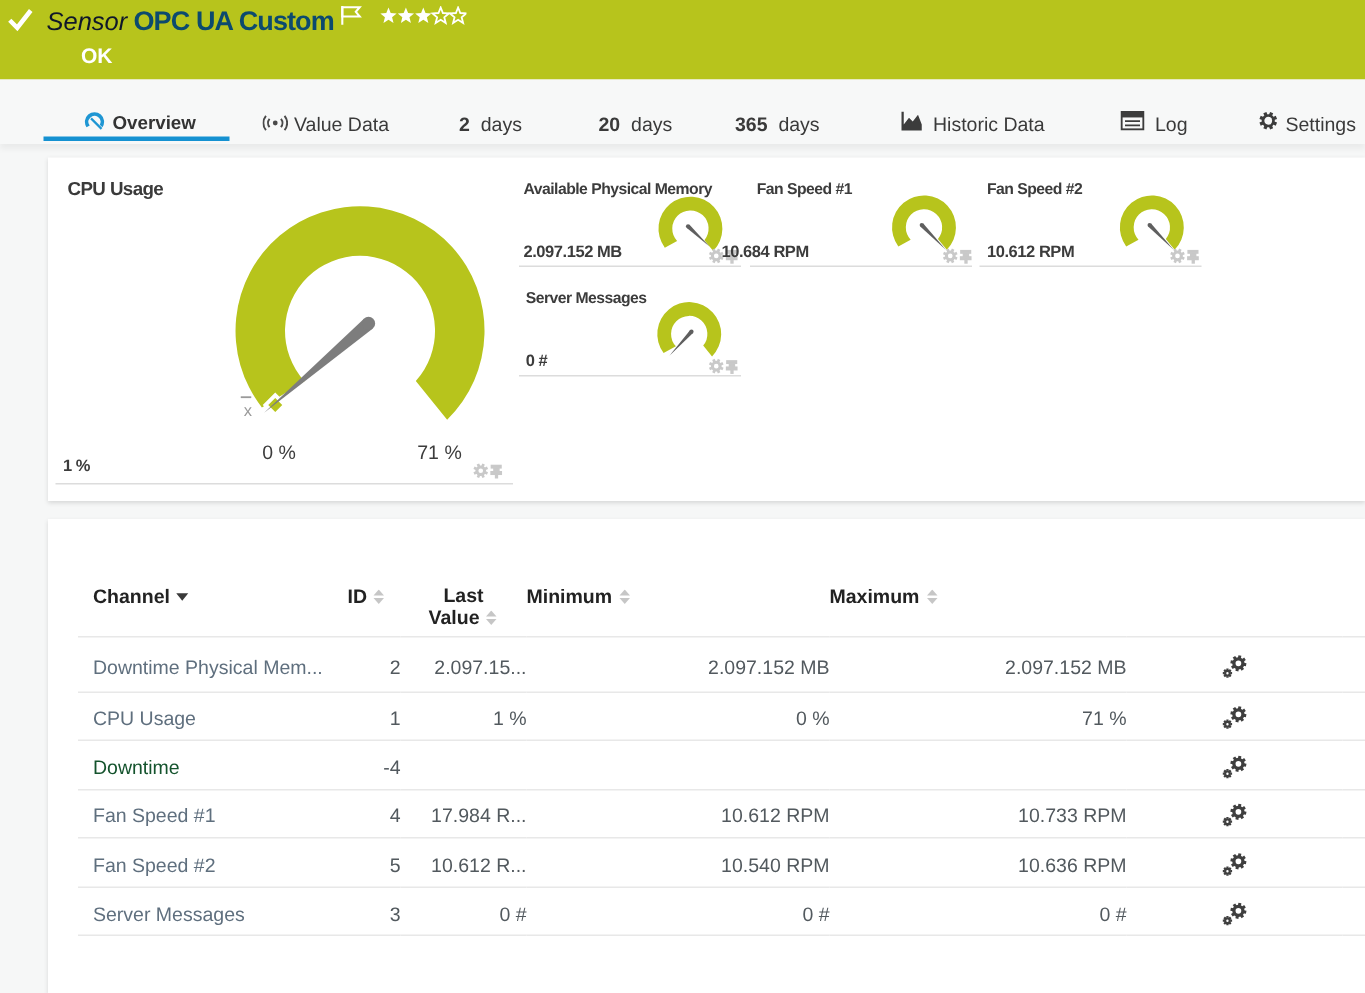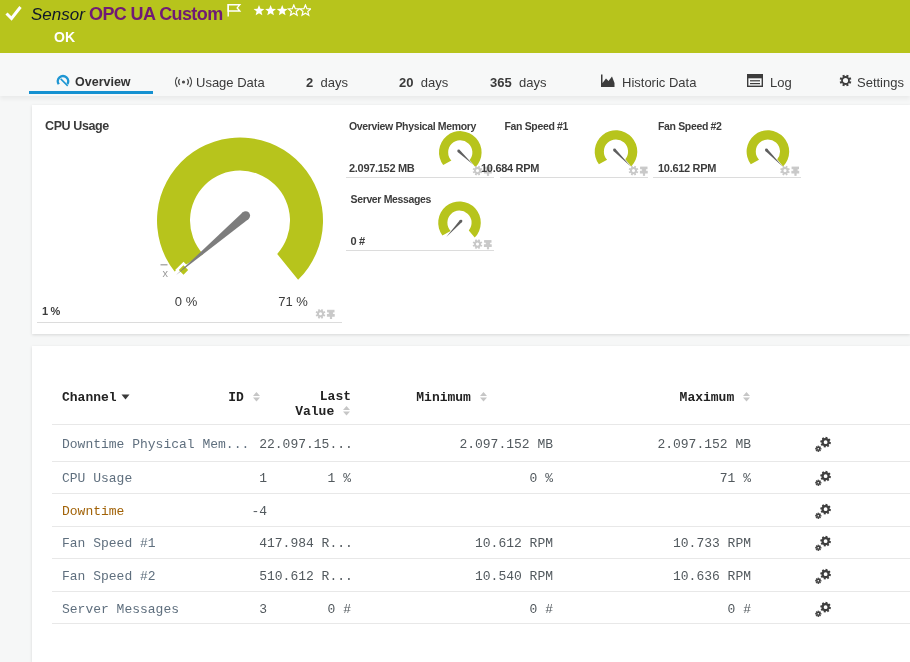--- a/index.html
+++ b/index.html
@@ -3,34 +3,34 @@
 * { margin:0; padding:0; box-sizing:border-box; }
 html,body { width:910px; height:662px; overflow:hidden; font-family:"Liberation Sans", sans-serif; background:#f6f7f7; }
 .topbar { position:absolute; left:0; top:0; width:910px; height:53px; background:#b7c41c; }
 .tabstrip { position:absolute; left:0; top:53px; width:910px; height:43px; background:#f7f8f8; box-shadow:0 3px 4px rgba(0,0,0,0.05);text-decoration:underline; }
 .abs { position:absolute; white-space:nowrap; }
 .panel { position:absolute; background:#ffffff; box-shadow:0 1px 3px rgba(0,0,0,0.13); }
 .tabtxt { font-size:13px; color:#3a3a3a; }
 .uline { position:absolute; height:1px; background:#dcdcdc; }
 .wtitle { font-size:10.5px; font-weight:bold; letter-spacing:-0.35px; color:#3c3c3c; }
 .wval { font-size:11px; font-weight:bold; letter-spacing:-0.3px; color:#3c3c3c; }
-table.ch { border-collapse:collapse; table-layout:fixed; width:858px;font-family:Liberation Mono, monospace; }
+table.ch { border-collapse:collapse; table-layout:fixed; width:858px; }
 table.ch td, table.ch th { font-size:13px; padding:0; }
 table.ch thead th { color:#222222; font-weight:bold; vertical-align:top; padding-top:7px; font-size:13px; }
 table.ch tbody td { border-top:1px solid #e8e8e8; padding-top:3px; }
 table.ch tbody tr.lastr td { border-bottom:1px solid #e8e8e8; }
 td.num { text-align:right; color:#52595e; }
 </style></head>
 <body>
 <div class="topbar">
  <svg class="abs" style="left:5px;top:4px" width="17" height="17" viewBox="0 0 17 17">
       <polyline points="1.5,9.5 6.5,14.5 15.5,3" fill="none" stroke="#ffffff" stroke-width="3"></polyline>
     </svg>
  <div class="abs" style="left:31px;top:4.5px;font-size:17px;font-style:italic;color:#0f172a">Sensor</div>
- <div class="abs" style="left:89px;top:4px;font-size:18px;letter-spacing:-0.6px;font-weight:bold;color:#701a75">OPC UA Custom</div>
+ <div class="abs" style="left:89px;top:4px;font-size:18px;letter-spacing:-0.6px;font-weight:bold;color:#0c4a6e">OPC UA Custom</div>
  <svg class="abs" style="left:227px;top:3px" width="17" height="15" viewBox="0 0 17 15">
       <g stroke="#ffffff" fill="none" stroke-width="1.4">
         <line x1="1.2" y1="1" x2="1.2" y2="13.5"></line>
         <path d="M1.2,1.8 h11.6 l-2.6,3.1 2.6,3.1 h-11.6 z"></path>
       </g>
     </svg>
  <svg class="abs" style="left:253px;top:3.5px" width="58" height="13" viewBox="0 0 58 13">
       <polygon points="6.00,1.00 7.47,4.68 11.42,4.94 8.38,7.47 9.35,11.31 6.00,9.20 2.65,11.31 3.62,7.47 0.58,4.94 4.53,4.68" fill="#ffffff"></polygon>
       <polygon points="17.60,1.00 19.07,4.68 23.02,4.94 19.98,7.47 20.95,11.31 17.60,9.20 14.25,11.31 15.22,7.47 12.18,4.94 16.13,4.68" fill="#ffffff"></polygon>
       <polygon points="29.20,1.00 30.67,4.68 34.62,4.94 31.58,7.47 32.55,11.31 29.20,9.20 25.85,11.31 26.82,7.47 23.78,4.94 27.73,4.68" fill="#ffffff"></polygon>
@@ -48,21 +48,21 @@
  <div class="abs tabtxt" style="left:75px;top:22px;font-weight:bold;color:#333;font-size:12.5px">Overview</div>
  <svg class="abs" style="left:175px;top:21.5px" width="17" height="14" viewBox="0 0 17 14">
       <g stroke="#4a4a4a" fill="none" stroke-width="1.3">
         <path d="M4.7,4.2 a4.4,4.4 0 0 0 0,5.6"></path>
         <path d="M2.3,2.2 a7.5,7.5 0 0 0 0,9.6"></path>
         <path d="M12.3,4.2 a4.4,4.4 0 0 1 0,5.6"></path>
         <path d="M14.7,2.2 a7.5,7.5 0 0 1 0,9.6"></path>
       </g>
       <circle cx="8.5" cy="7" r="1.6" fill="#4a4a4a"></circle>
     </svg>
- <div class="abs tabtxt" style="left:196px;top:22px">Usage Data</div>
+ <div class="abs tabtxt" style="left:196px;top:22px">Value Data</div>
  <div class="abs tabtxt" style="left:306px;top:22px"><b>2</b>&nbsp;&nbsp;days</div>
  <div class="abs tabtxt" style="left:399px;top:22px"><b>20</b>&nbsp;&nbsp;days</div>
  <div class="abs tabtxt" style="left:490px;top:22px"><b>365</b>&nbsp;&nbsp;days</div>
  <svg class="abs" style="left:600px;top:20px" width="16" height="15" viewBox="0 0 16 15">
       <path d="M1,14 V1.5 h1.5 V10 L6,5.5 8.5,8 12,3.5 14.5,10 V14 Z" fill="#3c3c3c"></path>
     </svg>
  <div class="abs tabtxt" style="left:622px;top:22px">Historic Data</div>
  <svg class="abs" style="left:747px;top:20.5px" width="16" height="13" viewBox="0 0 16 13">
       <rect x="0.7" y="0.7" width="14.6" height="11.6" fill="none" stroke="#3c3c3c" stroke-width="1.4"></rect>
       <rect x="0.7" y="0.7" width="14.6" height="3.6" fill="#3c3c3c"></rect>
@@ -130,21 +130,21 @@
     <use href="#gp" x="595.5" y="60.3" fill="#c9c9c9" stroke="#c9c9c9"></use>
     <use href="#gp" x="747.0" y="60.3" fill="#c9c9c9" stroke="#c9c9c9"></use>
     <use href="#gp" x="439.5" y="133.8" fill="#c9c9c9" stroke="#c9c9c9"></use>
   </svg>
 
 <div class="abs" style="left:45px;top:119px;font-size:12.5px;letter-spacing:-0.4px;font-weight:bold;color:#3a3a3a">CPU Usage</div>
 <div class="abs" style="left:186px;top:294px;font-size:13px;color:#3c3c3c;transform:translateX(-50%)">0&nbsp;%</div>
 <div class="abs" style="left:293px;top:294px;font-size:13px;color:#3c3c3c;transform:translateX(-50%)">71&nbsp;%</div>
 <div class="abs wval" style="left:42px;top:305px">1&nbsp;%</div>
 <div class="uline" style="left:37px;top:321.5px;width:305px"></div>
-<div class="abs wtitle" style="left:349px;top:120px">Overview Physical Memory</div>
+<div class="abs wtitle" style="left:349px;top:120px">Available Physical Memory</div>
 <div class="abs wval" style="left:349px;top:161.5px">2.097.152 MB</div>
 <div class="uline" style="left:346px;top:177px;width:148px"></div>
 <div class="abs wtitle" style="left:504.5px;top:120px">Fan Speed #1</div>
 <div class="abs wval" style="left:481px;top:161.5px">10.684 RPM</div>
 <div class="uline" style="left:499.5px;top:177px;width:148px"></div>
 <div class="abs wtitle" style="left:658px;top:120px">Fan Speed #2</div>
 <div class="abs wval" style="left:658px;top:161.5px">10.612 RPM</div>
 <div class="uline" style="left:653px;top:177px;width:148px"></div>
 <div class="abs wtitle" style="left:350.5px;top:193.3px">Server Messages</div>
 <div class="abs wval" style="left:350.5px;top:234.8px">0 #</div>
@@ -163,29 +163,29 @@
       </colgroup>
 <thead>
 <tr>
  <th style="text-align:left;padding-left:10px;height:41px">Channel<svg width="9" height="6" viewBox="0 0 9 6" style="display:inline-block;vertical-align:1px;margin-left:4px">
               <polygon points="0.5,0.5 8.5,0.5 4.5,5.5" fill="#3a3a3a"></polygon>
             </svg></th>
  <th style="text-align:center">ID <svg width="9" height="10" viewBox="0 0 9 10" style="display:inline-block;vertical-align:-1px">
               <polygon points="4.5,0 1,4 8,4" fill="#c6c6c6"></polygon>
               <polygon points="1,5.6 8,5.6 4.5,9.6" fill="#c6c6c6"></polygon>
             </svg></th>
- <th style="text-align:right;line-height:14.5px">Last<br>Value <svg width="9" height="10" viewBox="0 0 9 10" style="display:inline-block;vertical-align:-1px">
+ <th style="line-height:14.5px">Last<br>Value <svg width="9" height="10" viewBox="0 0 9 10" style="display:inline-block;vertical-align:-1px">
               <polygon points="4.5,0 1,4 8,4" fill="#c6c6c6"></polygon>
               <polygon points="1,5.6 8,5.6 4.5,9.6" fill="#c6c6c6"></polygon>
             </svg></th>
- <th style="text-align:center">Minimum <svg width="9" height="10" viewBox="0 0 9 10" style="display:inline-block;vertical-align:-1px">
+ <th style="text-align:left">Minimum <svg width="9" height="10" viewBox="0 0 9 10" style="display:inline-block;vertical-align:-1px">
               <polygon points="4.5,0 1,4 8,4" fill="#c6c6c6"></polygon>
               <polygon points="1,5.6 8,5.6 4.5,9.6" fill="#c6c6c6"></polygon>
             </svg></th>
- <th style="text-align:right">Maximum <svg width="9" height="10" viewBox="0 0 9 10" style="display:inline-block;vertical-align:-1px">
+ <th style="text-align:left">Maximum <svg width="9" height="10" viewBox="0 0 9 10" style="display:inline-block;vertical-align:-1px">
               <polygon points="4.5,0 1,4 8,4" fill="#c6c6c6"></polygon>
               <polygon points="1,5.6 8,5.6 4.5,9.6" fill="#c6c6c6"></polygon>
             </svg></th>
  <th></th>
           <th></th>
 </tr>
 </thead>
 <tbody>
 <tr style="height:37px">
  <td style="padding-left:10px;color:#5f6f7e">Downtime Physical Mem...</td>
@@ -245,21 +245,21 @@
                 <line x1="3.35" y1="13.80" x2="2.20" y2="13.80" stroke-width="1.5"></line>
                 <line x1="3.92" y1="12.42" x2="3.11" y2="11.61" stroke-width="1.5"></line>
                 <line x1="5.30" y1="11.85" x2="5.30" y2="10.70" stroke-width="1.5"></line>
                 <line x1="6.68" y1="12.42" x2="7.49" y2="11.61" stroke-width="1.5"></line>
               </g>
             </svg>
           </td>
           <td></td>
 </tr>
 <tr style="height:32.6px">
- <td style="padding-left:10px;color:#a16207">Downtime</td>
+ <td style="padding-left:10px;color:#14532d">Downtime</td>
  <td class="num">-4</td>
           <td class="num"></td>
           <td class="num"></td>
           <td class="num"></td>
  <td>
             <svg width="20" height="19" viewBox="0 0 20 19" style="display:block;margin:0 auto">
               <g stroke="#3f3f3f" fill="none">
                 <circle cx="12.6" cy="7.2" r="3.0" fill="none" stroke-width="2.2"></circle>
                 <line x1="15.94" y1="7.85" x2="17.80" y2="8.21" stroke-width="2.0"></line>
                 <line x1="14.50" y1="10.02" x2="15.56" y2="11.59" stroke-width="2.0"></line>

